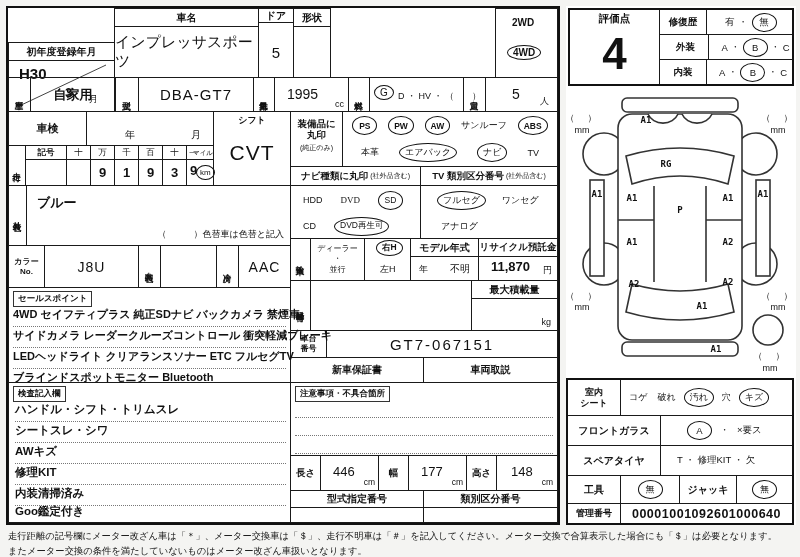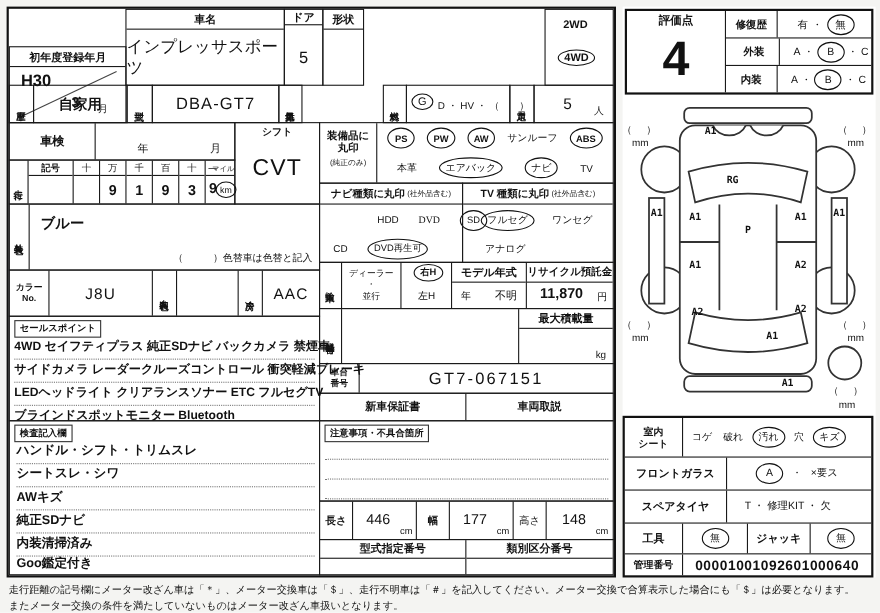--- a/index.html
+++ b/index.html
@@ -57,20 +57,24 @@
       <span class="vlab">車歴</span>
     </div>
   <div class="abs b cen" style="left:22px;top:69px;width:86px;height:35px;font-size:13px;font-weight:bold;">自家用</div>
   <div class="abs b cen" style="left:107px;top:69px;width:24px;height:35px;">
       <span class="vlab">型式</span>
     </div>
   <div class="abs b cen" style="left:130px;top:69px;width:116px;height:35px;font-size:15px;letter-spacing:1px;">DBA-GT7</div>
   <div class="abs b cen" style="left:245px;top:69px;width:22px;height:35px;">
       <span class="vlab" style="letter-spacing:0;">排気量</span>
     </div>
+  <div class="abs b" style="left:266px;top:69px;width:75px;height:35px;">
+    <span class="abs" style="left:12px;top:8px;font-size:14px;">1995</span>
+    <span class="abs" style="right:4px;bottom:2px;font-size:9px;">cc</span>
+  </div>
   <div class="abs b cen" style="left:340px;top:69px;width:22px;height:35px;">
       <span class="vlab">燃料</span>
     </div>
   <div class="abs b" style="left:361px;top:69px;width:95px;height:35px;">
     <span class="abs circ" style="left:4px;top:7px;font-size:10px;">G</span>
     <span class="abs" style="left:28px;top:12px;font-size:9px;white-space:nowrap;">D ・ HV ・ （　　）</span>
   </div>
   <div class="abs b cen" style="left:455px;top:69px;width:23px;height:35px;">
       <span class="vlab">定員</span>
     </div>
@@ -147,32 +151,32 @@
       <span style="font-size:9px;">TV</span>
     </div>
   </div>
 
   <div class="abs b" style="left:282px;top:158px;width:131px;height:73px;">
     <div class="bb cen" style="height:18px;gap:2px;">
       <span style="font-size:9.5px;font-weight:bold;">ナビ種類に丸印</span>
       <span style="font-size:7px;">(社外品含む)</span>
     </div>
     <div style="display:flex;align-items:center;gap:18px;padding-left:12px;height:28px;">
-      <span style="font-size:9px;margin-left:40px;">HDD</span>
+      <span style="font-size:9px;">HDD</span>
       <span style="font-size:9px;font-family:Liberation Serif, serif;">DVD</span>
       <span class="circ" style="font-size:8.5px;">SD</span>
     </div>
     <div style="display:flex;align-items:center;gap:18px;padding-left:12px;height:24px;">
       <span style="font-size:9px;">CD</span>
       <span class="circ" style="font-size:8.5px;">DVD再生可</span>
     </div>
   </div>
   <div class="abs b" style="left:412px;top:158px;width:138px;height:73px;">
     <div class="bb cen" style="height:18px;gap:2px;">
-      <span style="font-size:9.5px;font-weight:bold;">TV 種類に丸印</span>
+      <span style="font-size:9.5px;font-weight:bold;">TV 類別区分番号</span>
       <span style="font-size:7px;">(社外品含む)</span>
     </div>
     <div style="display:flex;align-items:center;gap:16px;padding-left:16px;height:28px;">
       <span class="circ" style="font-size:9px;">フルセグ</span>
       <span style="font-size:9px;">ワンセグ</span>
     </div>
     <div style="display:flex;align-items:center;padding-left:20px;height:24px;">
       <span style="font-size:9px;">アナログ</span>
     </div>
   </div>
@@ -261,21 +265,21 @@
     <div class="abs br cen" style="left:0;top:0;width:30px;height:34px;font-size:9.5px;font-weight:bold;">長さ</div>
     <div class="abs br" style="left:30px;top:0;width:58px;height:34px;">
       <span class="abs" style="left:12px;top:8px;font-size:13px;">446</span>
       <span class="abs" style="right:3px;bottom:3px;font-size:8.5px;">cm</span>
     </div>
     <div class="abs br cen" style="left:88px;top:0;width:30px;height:34px;font-size:9.5px;font-weight:bold;">幅</div>
     <div class="abs br" style="left:118px;top:0;width:58px;height:34px;">
       <span class="abs" style="left:12px;top:8px;font-size:13px;">177</span>
       <span class="abs" style="right:3px;bottom:3px;font-size:8.5px;">cm</span>
     </div>
-    <div class="abs br cen" style="left:176px;top:0;width:30px;height:34px;font-size:9.5px;font-weight:normal;">高さ</div>
+    <div class="abs br cen" style="left:176px;top:0;width:30px;height:34px;font-size:9.5px;font-weight:bold;">高さ</div>
     <div class="abs" style="left:206px;top:0;width:60px;height:34px;">
       <span class="abs" style="left:14px;top:8px;font-size:13px;">148</span>
       <span class="abs" style="right:4px;bottom:3px;font-size:8.5px;">cm</span>
     </div>
   </div>
 
   <div class="abs b" style="left:282px;top:482px;width:268px;height:33px;">
     <div class="abs br" style="left:0;top:0;width:133px;height:31px;">
       <div class="bb cen hdr" style="height:16px;">型式指定番号</div>
     </div>
@@ -290,21 +294,21 @@
     <div class="abs dotline" style="left:4px;top:40px;width:273px;height:20px;font-size:11px;font-weight:bold;white-space:nowrap;">サイドカメラ  レーダークルーズコントロール  衝突軽減ブレーキ</div>
     <div class="abs dotline" style="left:4px;top:61px;width:273px;height:20px;font-size:11px;font-weight:bold;white-space:nowrap;">LEDヘッドライト  クリアランスソナー  ETC  フルセグTV</div>
     <div class="abs dotline" style="left:4px;top:82px;width:273px;height:20px;font-size:11px;font-weight:bold;white-space:nowrap;border-bottom:none;">ブラインドスポットモニター  Bluetooth</div>
   </div>
 
   <div class="abs b" style="left:0;top:374px;width:283px;height:141px;">
     <span class="tag" style="position:absolute;left:4px;top:3px;">検査記入欄</span>
     <div class="abs dotline" style="left:6px;top:19px;width:271px;height:20px;font-size:11.5px;font-weight:bold;">ハンドル・シフト・トリムスレ</div>
     <div class="abs dotline" style="left:6px;top:40px;width:271px;height:20px;font-size:11.5px;font-weight:bold;">シートスレ・シワ</div>
     <div class="abs dotline" style="left:6px;top:61px;width:271px;height:20px;font-size:11.5px;font-weight:bold;">AWキズ</div>
-    <div class="abs dotline" style="left:6px;top:82px;width:271px;height:20px;font-size:11.5px;font-weight:bold;">純正SDナビ</div>
+    <div class="abs dotline" style="left:6px;top:82px;width:271px;height:20px;font-size:11.5px;font-weight:bold;">修理KIT</div>
     <div class="abs" style="left:6px;top:121px;width:271px;height:18px;font-size:11.5px;font-weight:bold;">Goo鑑定付き</div>
     <div class="abs dotline" style="left:6px;top:103px;width:271px;height:20px;font-size:11.5px;font-weight:bold;">内装清掃済み</div>
   </div>
 </div>
 
 <div class="abs" id="rpanel" style="left:566px;top:6px;width:230px;height:519px;background:#fff;">
 
   <div class="abs b2" style="left:2px;top:2px;width:226px;height:78px;">
     <div class="abs br" style="left:0;top:0;width:90px;height:74px;">
       <div class="cen" style="height:18px;font-size:10.5px;font-weight:bold;">評価点</div>

